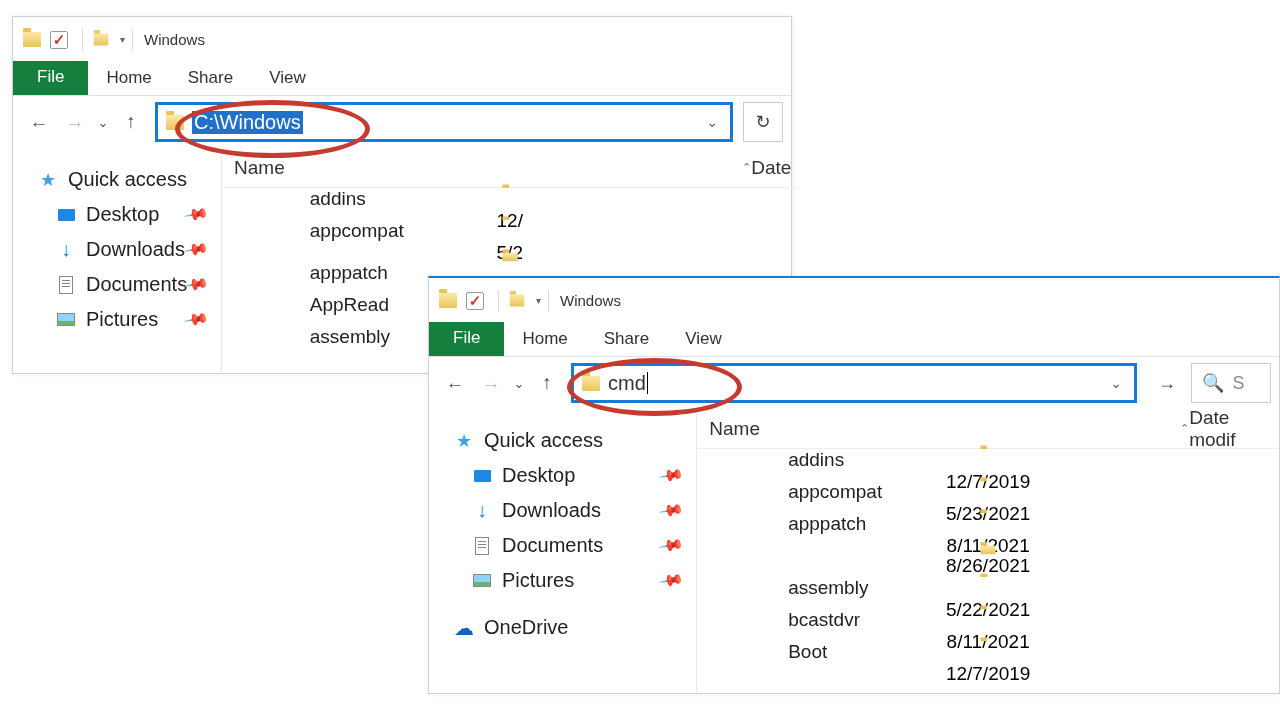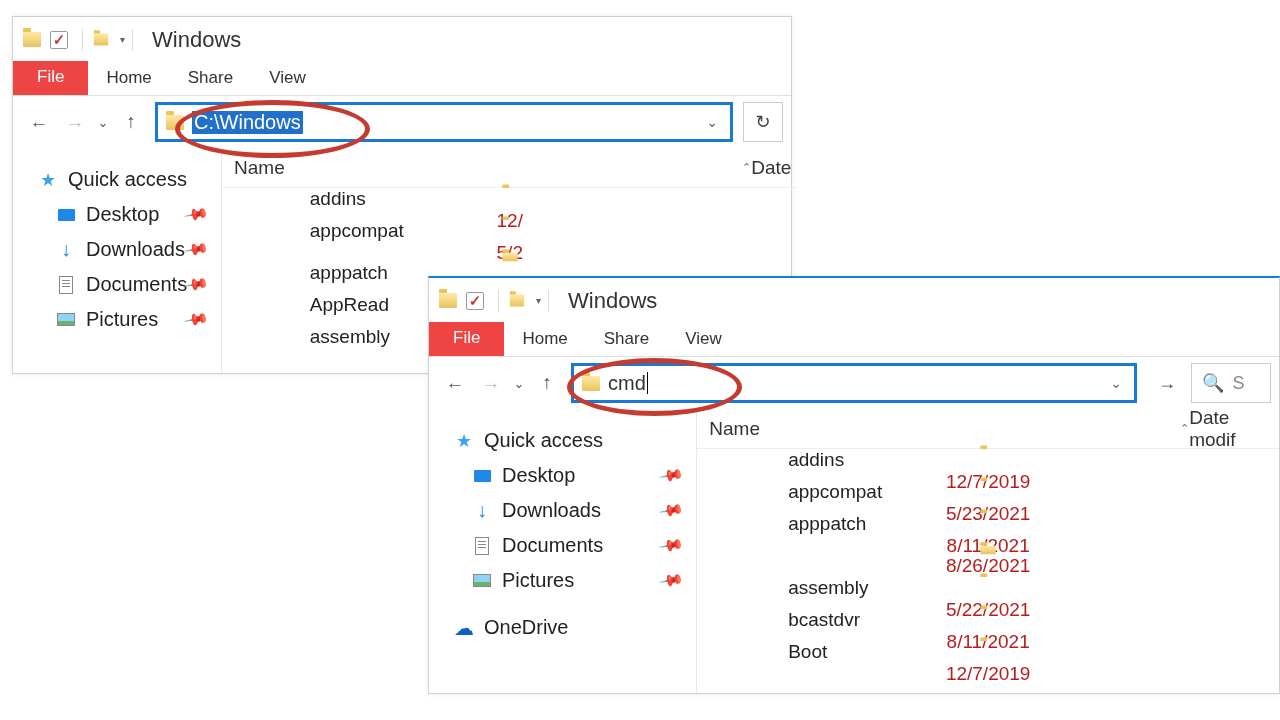--- a/index.html
+++ b/index.html
@@ -6,25 +6,25 @@
   body { background:#fff; width:1280px; height:720px; position:relative; overflow:hidden; }
 
   .window { position:absolute; background:#fff; border:1px solid #d0d0d0; box-shadow:0 0 6px rgba(0,0,0,.08); }
   .titlebar { display:flex; align-items:center; height:45px; padding:0 8px; }
   .tb-icon { width:22px; height:22px; display:flex; align-items:center; justify-content:center; margin-right:5px; }
   .folder { width:18px; height:15px; background:linear-gradient(#ffe9a6,#e8c45b); border-radius:1px; position:relative; }
   .folder:before { content:""; position:absolute; top:-4px; left:0; width:8px; height:4px; background:#e8c45b; border-radius:1px 1px 0 0; }
   .check-icon { width:18px; height:18px; border:1px solid #999; border-radius:2px; display:flex; align-items:center; justify-content:center; color:#c0392b; font-weight:bold; font-size:15px; }
   .sep { width:1px; height:22px; background:#ddd; margin:0 7px; }
   .caret { font-size:10px; color:#666; margin-left:3px; }
-  .title-text { font-size:22px; color:#333; margin-left:12px; }
+  .title-text { font-size:15px; color:#333; margin-left:4px; }
 
   .ribbon { display:flex; align-items:flex-end; height:34px; border-bottom:1px solid #e0e0e0; padding-left:0; }
   .ribbon-tab { font-size:17px; color:#333; padding:6px 18px 7px; cursor:pointer; }
-  .ribbon-tab.file { background:#ef4444; color:#fff; padding:6px 24px 8px; }
+  .ribbon-tab.file { background:#15803d; color:#fff; padding:6px 24px 8px; }
 
   .navbar { display:flex; align-items:center; height:52px; padding:0 8px; }
   .nav-btn { width:36px; height:36px; display:flex; align-items:center; justify-content:center; color:#555; font-size:19px; cursor:pointer; }
   .nav-btn.disabled { color:#bbb; }
   .addr { flex:1; height:40px; border:3px solid #404040; display:flex; align-items:center; padding:0 4px; margin:0 6px; position:relative; }
   .addr.focus { border-color:#1979d6; }
   .addr .folder { margin:0 8px 0 4px; }
   .addr-text { font-size:20px; color:#333; }
   .addr-text.sel { background:#2170c9; color:#fff; padding:0 2px; }
   .addr-caret { margin-left:auto; padding:0 8px; color:#666; font-size:14px; }
@@ -45,21 +45,21 @@
   .pic-ic { width:18px; height:13px; background:linear-gradient(#8fd4f7 60%, #6bb36b 60%); border:1px solid #888; }
   .cloud-ic { color:#0b61c4; font-size:20px; }
 
   .content { flex:1; border-left:1px solid #e8e8e8; }
   .col-head { display:flex; align-items:center; height:40px; border-bottom:1px solid #eee; font-size:19px; color:#333; position:relative; }
   .ch-name { padding-left:12px; width:440px; }
   .ch-sort { font-size:11px; color:#666; margin-left:80px; }
   .row { display:flex; align-items:center; height:32px; font-size:19px; color:#222; cursor:pointer;flex-direction:column; }
   .row .folder { margin:0 12px 0 12px; transform:scale(.85); }
   .row .name { width:400px; }
-  .row .date { color:#b91c1c; }
+  .row .date { color:#000000; }
 
   .oval { position:absolute; border:5px solid #c53b2f; border-radius:50%; pointer-events:none; }
 </style>
 </head>
 <body>
 
 <div class="window" style="left:12px; top:16px; width:780px; height:358px;">
   <div class="titlebar">
     <span class="tb-icon">
         <span class="folder"></span>

